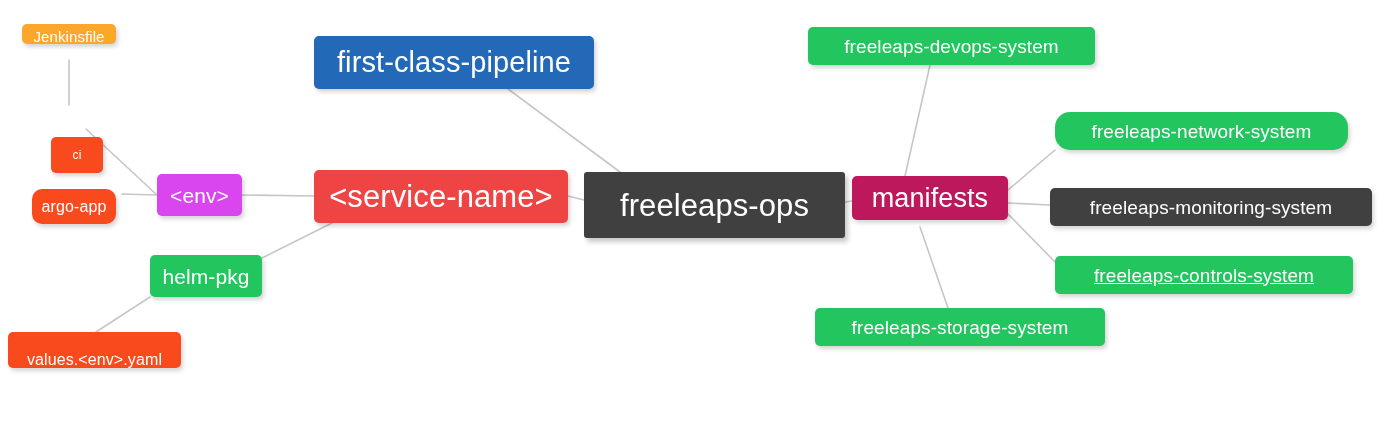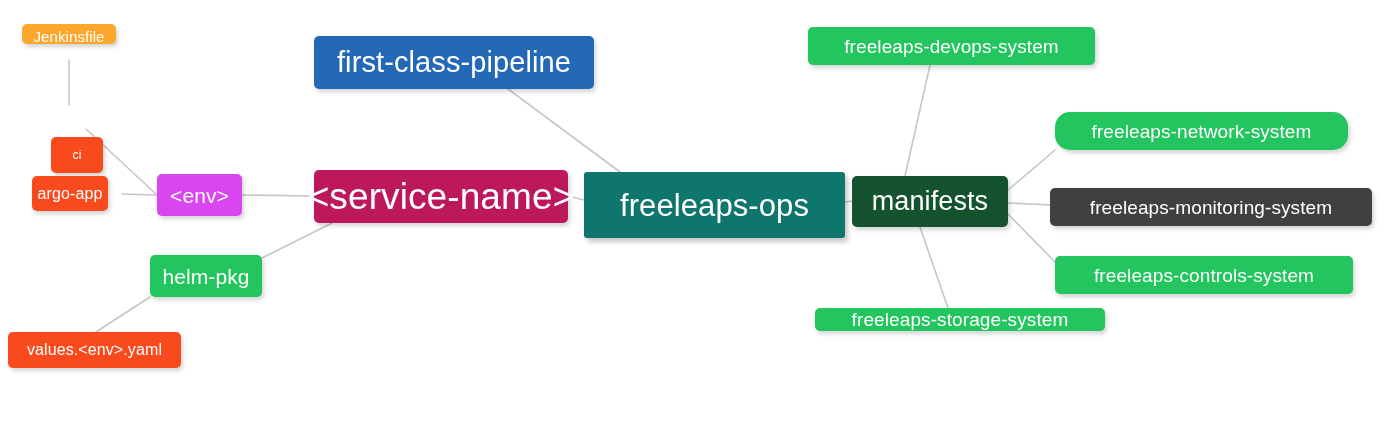--- a/index.html
+++ b/index.html
@@ -64,53 +64,53 @@
       <line x1="1055" y1="262" x2="1008" y2="214" stroke="#c6c6c6" stroke-width="1.6" stroke-linecap="round"></line>
       <line x1="948" y1="308" x2="920" y2="227" stroke="#c6c6c6" stroke-width="1.6" stroke-linecap="round"></line>
     </svg>
   <div id="node-layer">
       <div class="node" style="left: 22px; top: 24px; width: 94px; height: 20px; font-size: 15px; background: rgb(252, 167, 43); align-items: flex-end;">
         <span>Jenkinsfile</span>
       </div>
       <div class="node" style="left: 51px; top: 105px; width: 52px; height: 36px; font-size: 12px; background: rgb(249, 74, 30); margin-top: 32px;">
         <span>ci</span>
       </div>
-      <div class="node" style="left: 32px; top: 176px; width: 76px; height: 35px; font-size: 16px; background: rgb(249, 74, 30);">
+      <div class="node" style="left: 32px; top: 189px; width: 84px; height: 35px; font-size: 16px; background: rgb(249, 74, 30); border-radius: 10px;">
         <span>argo-app</span>
       </div>
       <div class="node" style="left: 157px; top: 174px; width: 85px; height: 42px; font-size: 21px; background: #d946ef;">
         <span>&lt;env&gt;</span>
       </div>
       <div class="node" style="left: 150px; top: 255px; width: 112px; height: 42px; font-size: 21px; background: rgb(34, 197, 94);">
         <span>helm-pkg</span>
       </div>
-      <div class="node" style="left: 8px; top: 332px; width: 173px; height: 36px; font-size: 16px; background: rgb(249, 74, 30);">
+      <div class="node" style="left: 8px; top: 332px; width: 173px; height: 36px; font-size: 16px; background: rgb(249, 74, 30); align-items: flex-end;">
         <span>values.&lt;env&gt;.yaml</span>
       </div>
       <div class="node" style="left: 314px; top: 36px; width: 280px; height: 53px; font-size: 29px; background: rgb(35, 105, 184); align-items: center;">
         <span>first-class-pipeline</span>
       </div>
-      <div class="node" style="left: 314px; top: 170px; width: 254px; height: 53px; font-size: 37px; background: #be185d;">
+      <div class="node" style="left: 314px; top: 170px; width: 254px; height: 53px; font-size: 31px; background: #ef4444;">
         <span>&lt;service-name&gt;</span>
       </div>
-      <div class="node root" style="left: 584px; top: 172px; width: 261px; height: 66px; font-size: 31px; background: #0f766e; align-items: center;">
+      <div class="node root" style="left: 584px; top: 172px; width: 261px; height: 66px; font-size: 31px; background: #404040; align-items: center;">
         <span>freeleaps-ops</span>
       </div>
-      <div class="node" style="left: 852px; top: 176px; width: 156px; height: 51px; font-size: 27px; background: #14532d;">
+      <div class="node" style="left: 852px; top: 176px; width: 156px; height: 44px; font-size: 27px; background: #be185d;">
         <span>manifests</span>
       </div>
       <div class="node" style="left: 800px; top: 27px; width: 287px; height: 38px; font-size: 19px; background: rgb(34, 197, 94); margin-left: 8px;">
         <span>freeleaps-devops-system</span>
       </div>
       <div class="node" style="left: 1055px; top: 112px; width: 293px; height: 38px; font-size: 19px; background: rgb(34, 197, 94); border-radius: 15px;">
         <span>freeleaps-network-system</span>
       </div>
       <div class="node" style="left: 1050px; top: 188px; width: 322px; height: 38px; font-size: 19px; background: #404040;">
         <span>freeleaps-monitoring-system</span>
       </div>
-      <div class="node" style="left: 1055px; top: 256px; width: 298px; height: 38px; font-size: 19px; background: rgb(34, 197, 94);">
+      <div class="node" style="left: 1055px; top: 256px; width: 298px; height: 38px; font-size: 19px; background: rgb(34, 197, 94); text-decoration: underline;">
         <span>freeleaps-controls-system</span>
       </div>
-      <div class="node" style="left: 815px; top: 308px; width: 290px; height: 23px; font-size: 19px; background: rgb(34, 197, 94);">
+      <div class="node" style="left: 815px; top: 308px; width: 290px; height: 38px; font-size: 19px; background: rgb(34, 197, 94);">
         <span>freeleaps-storage-system</span>
       </div>
     </div>
 </div>
 
 </body></html>

